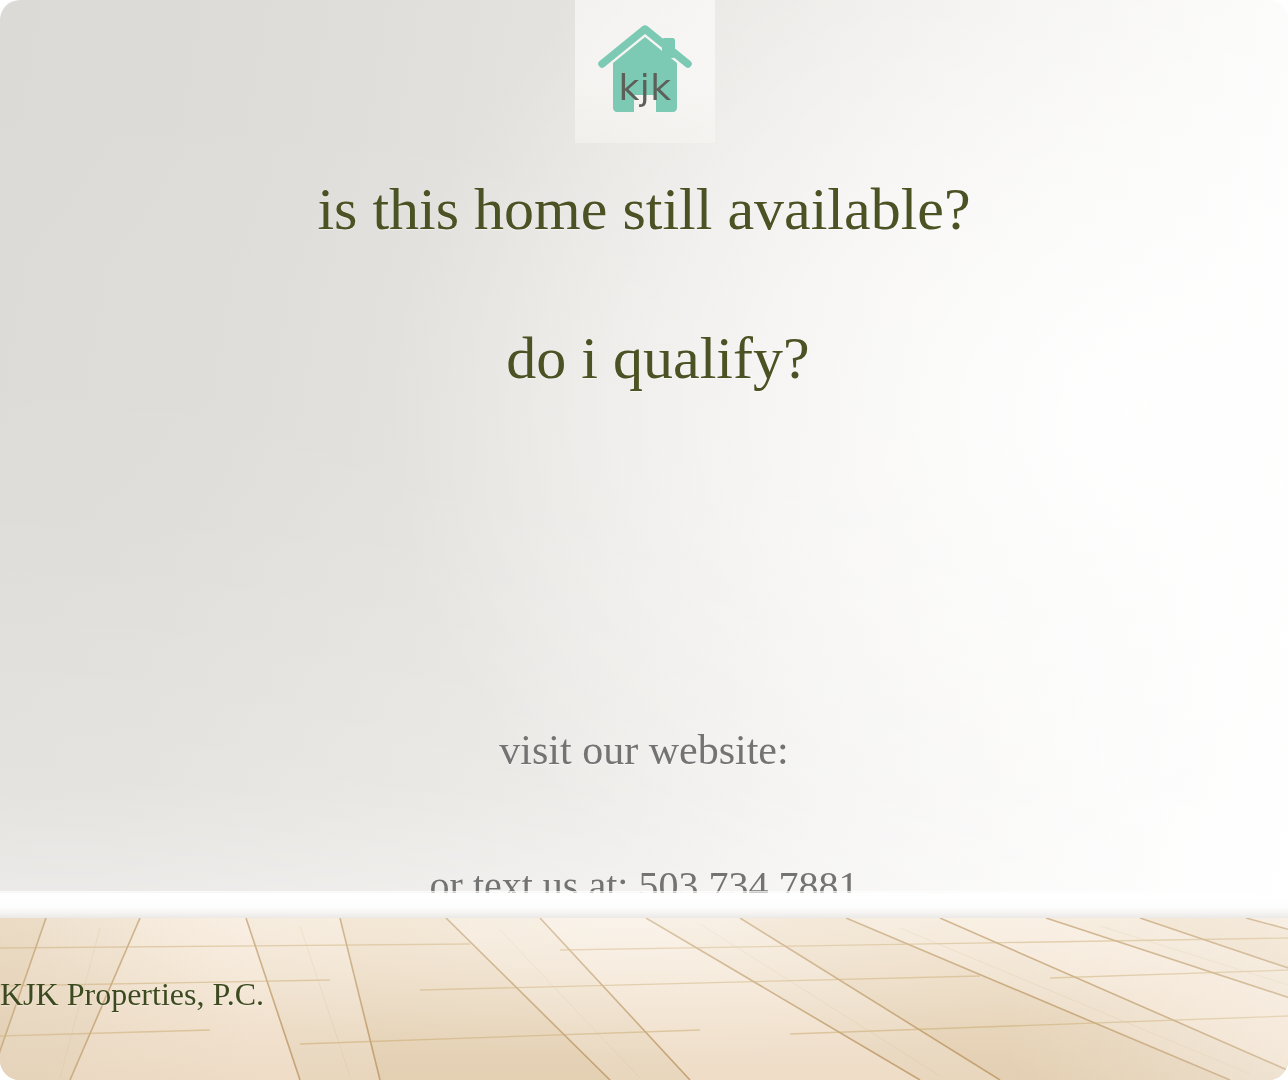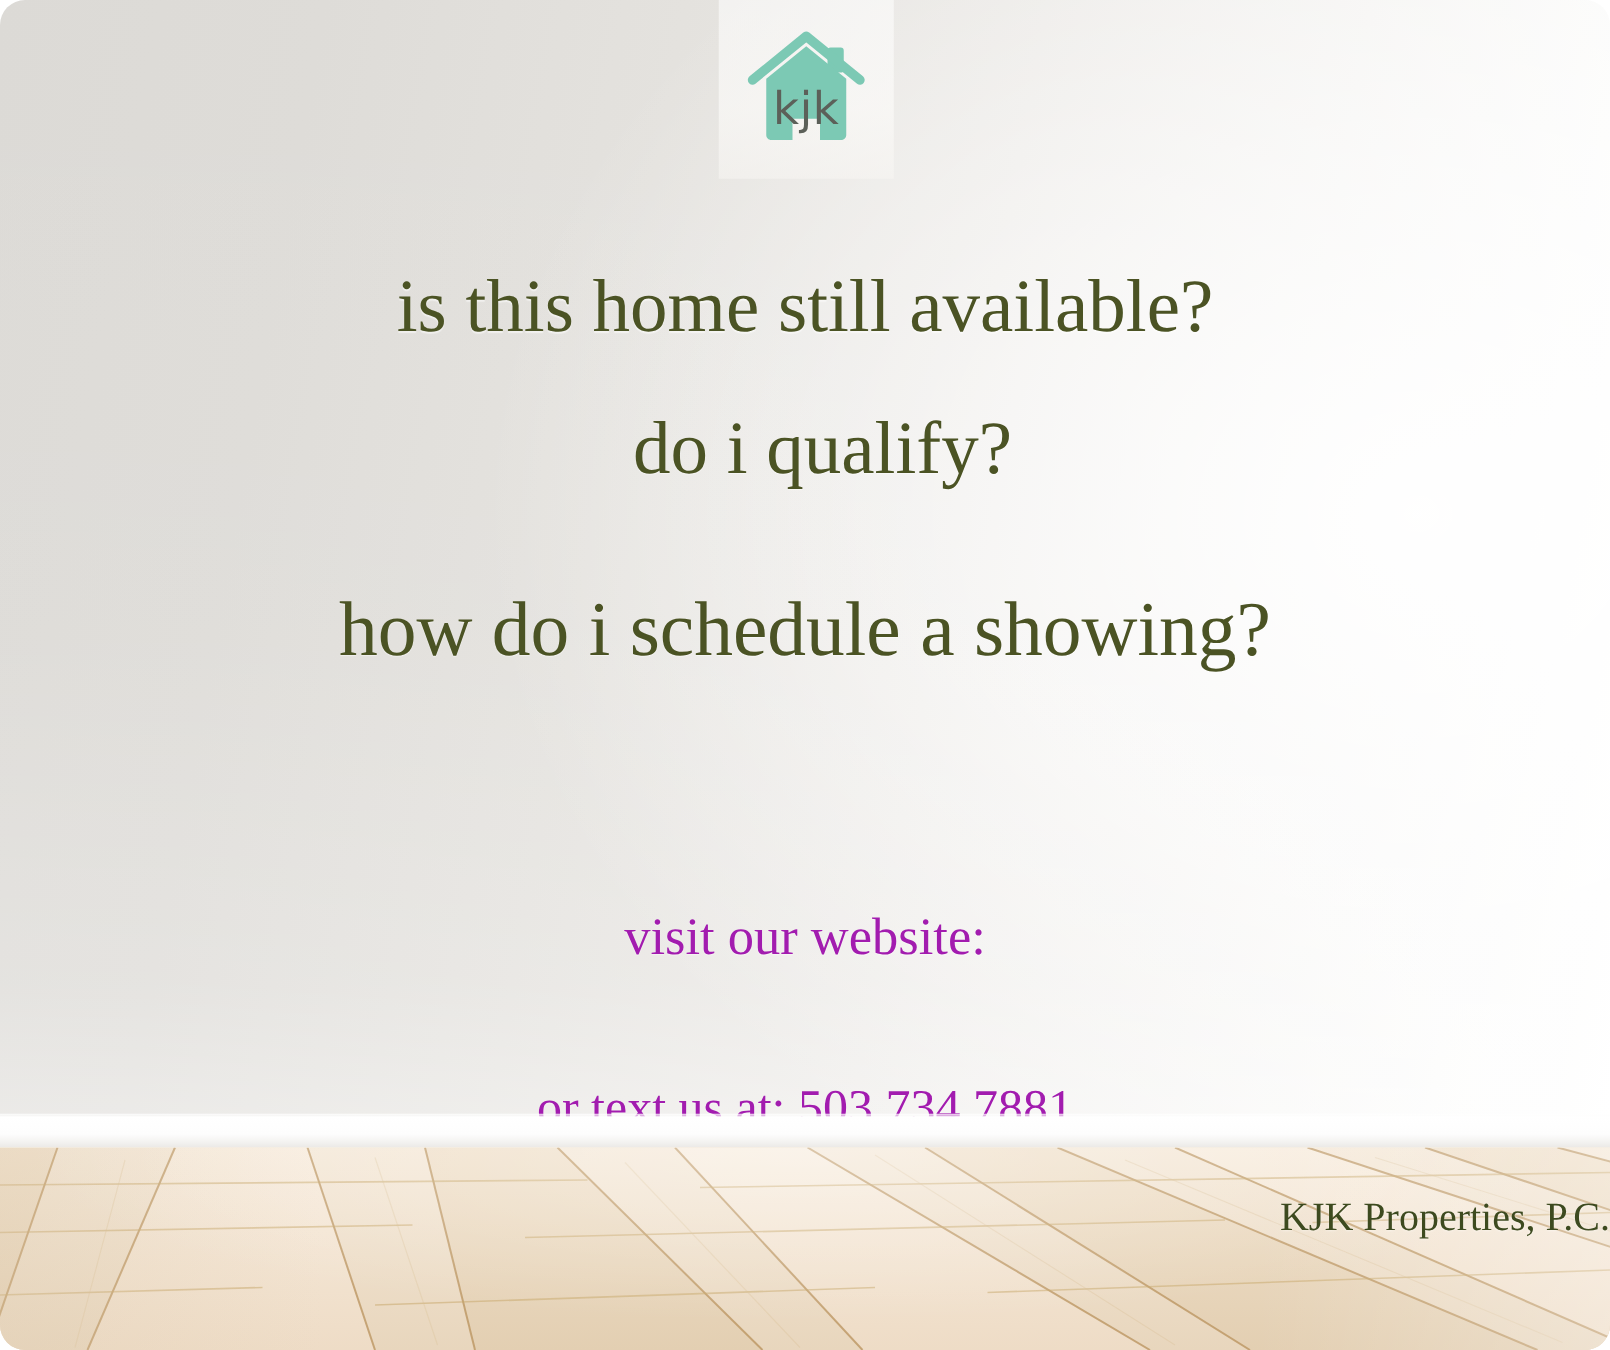--- a/index.html
+++ b/index.html
@@ -107,46 +107,46 @@
   .headline {
     position: absolute;
     left: 0;
     width: 1288px;
     text-align: center;
     color: #4b5324;
     font-weight: 400;
     line-height: 1.1;
     text-shadow: 0 1px 1px rgba(255,255,255,0.55);
   }
-  #headline-0 { top: 176px; font-size: 60px; margin-top: 36px; }
+  #headline-0 { top: 176px; font-size: 60px; }
   #headline-1 { top: 325px; font-size: 60px; padding-left: 14px; }
   #headline-2 { top: 470px; font-size: 62px; }
 
   
   .contact-line {
     position: absolute;
     left: 0;
     width: 1288px;
     text-align: center;
-    color: #a21caf;
+    color: #737373;
     font-weight: 400;
     line-height: 1.18;
     text-shadow: 0 1px 1px rgba(255,255,255,0.5);
   }
   #contact-0 { top: 726px; font-size: 42px; }
   #contact-1 { top: 772px; font-size: 42px; }
   #contact-2 { top: 862px; font-size: 40px; }
 
   
   .footer-text {
     position: absolute;
     left: 0;
-    top: 954px;
-    width: 1288px;
-    text-align: right;
+    top: 975px;
+    width: 1288px;
+    text-align: left;
     color: #3d4a1f;
     font-size: 32px;
     line-height: 1.2;
     text-shadow: 0 1px 2px rgba(255,255,255,0.45);
   }
 </style>
 </head>
 <body>
 
 <div id="canvas">
@@ -162,21 +162,20 @@
 
       <path d="M17 41 L49 15 L81 41 L81 86 C81 88.2 79.2 90 77 90 L60 90 L60 73 L38 73 L38 90 L21 90 C18.8 90 17 88.2 17 86 Z" fill="#7cc9b4"></path>
 
       <path d="M6 42 L49 7 L92 42" fill="none" stroke="#7cc9b4" stroke-width="7.5" stroke-linecap="round" stroke-linejoin="round"></path>
     </svg>
     <div class="logo-kjk">kjk</div>
   </div>
 
   <div class="headline" id="headline-0">is this home still available?</div>
   <div class="headline" id="headline-1">do i qualify?</div>
-  <div class="headline" id="headline-2">how do i schedule a showing?</div>
 
   <div class="contact-line" id="contact-0">visit our website:</div>
   <div class="contact-line" id="contact-2">or text us at: 503.734.7881</div>
 
   <div class="baseboard-top"></div>
   <div class="baseboard"></div>
 
   <div class="floor">
     <svg class="floor-svg" width="1288" height="162" viewBox="0 0 1288 162">
       <defs>

